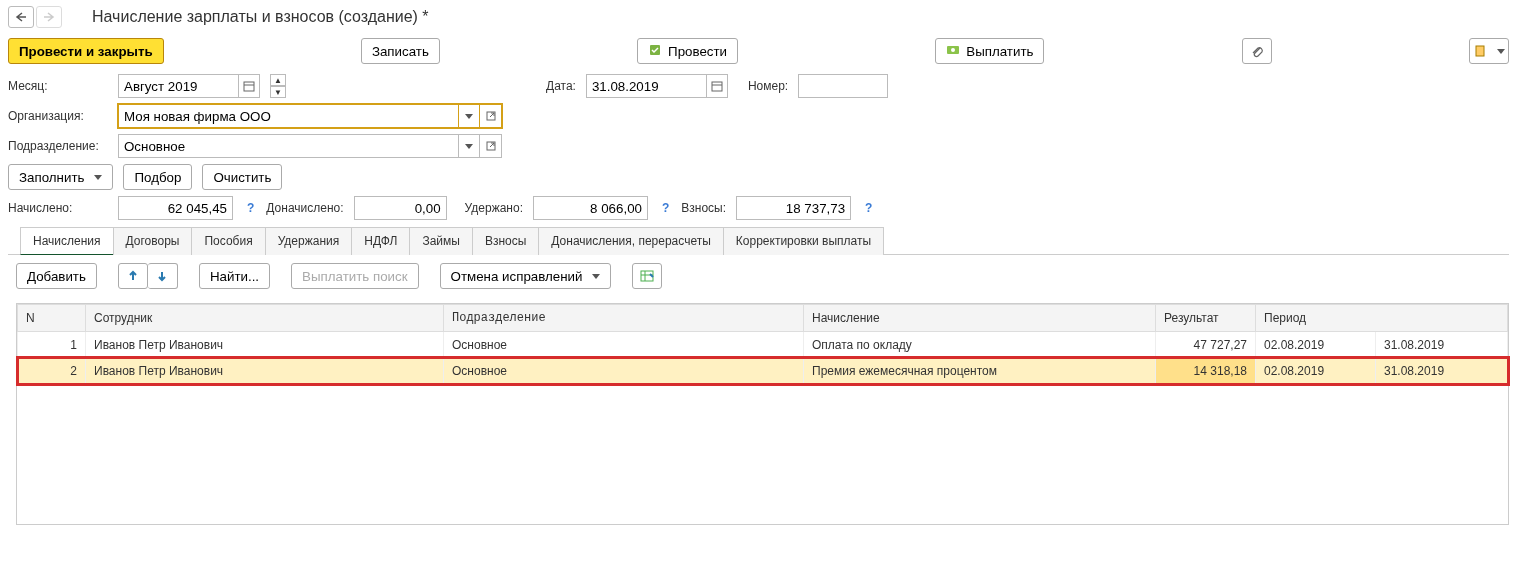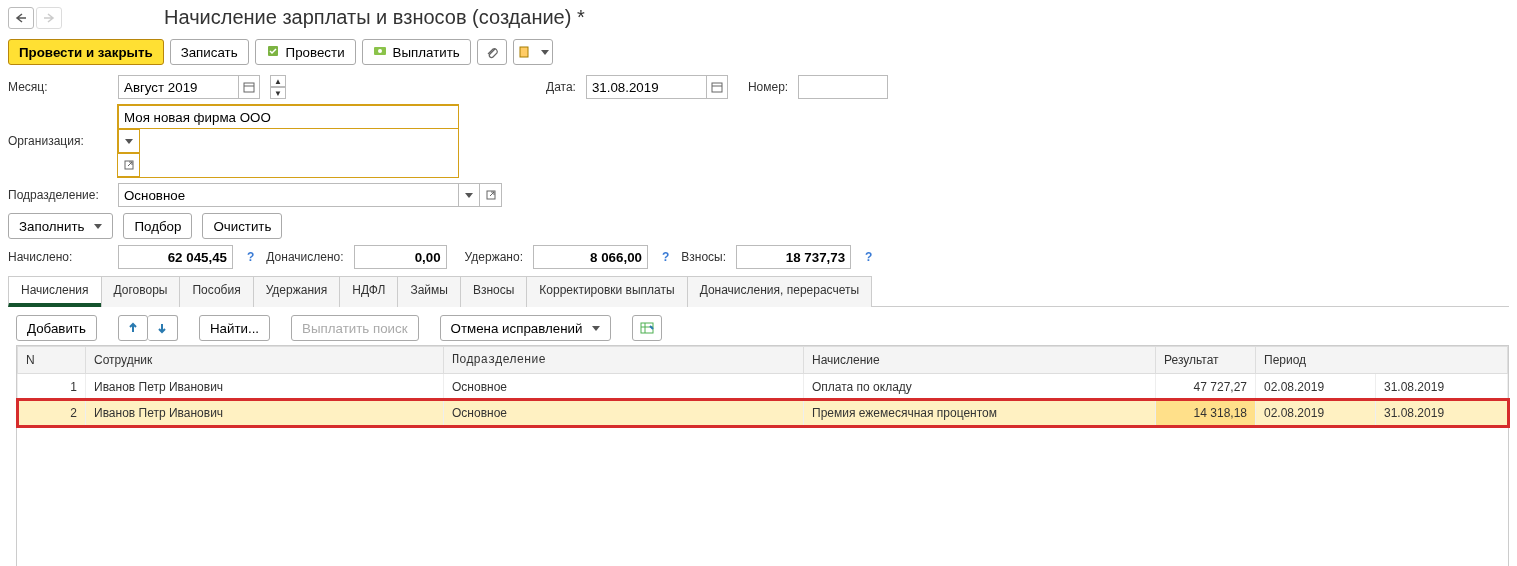--- a/index.html
+++ b/index.html
@@ -12,22 +12,22 @@
     width: 1517px;
   }
   .top-nav { display: flex; align-items: center; margin-bottom: 10px; }
   .nav-btn {
     width: 26px; height: 22px;
     border: 1px solid #bbb; background: #fff;
     display: inline-flex; align-items: center; justify-content: center;
     border-radius: 3px; cursor: pointer; margin-right: 2px;
   }
   .nav-btn svg { width: 12px; height: 10px; }
-  .title { font-size: 20px; margin-left: 100px; }
-  .toolbar { display: flex; align-items: center; gap: 6px; margin-bottom: 10px; }
+  .title { font-size: 16px; margin-left: 28px; }
+  .toolbar { display: flex; align-items: center; gap: 6px; margin-bottom: 10px; justify-content: space-between; }
   .btn {
     border: 1px solid #aaa; background: #fff;
     border-radius: 3px; padding: 4px 10px; cursor: pointer;
     display: inline-flex; align-items: center; gap: 6px;
     height: 26px;
   }
   .btn-primary {
     background: #ffe033; font-weight: bold;
     border-color: #b8860b;
   }
@@ -41,37 +41,37 @@
   }
   .input-wrap { display: inline-flex; }
   .input-wrap .input { border-right: none; border-radius: 0;}
   .input-btn {
     width: 22px; height: 24px; border: 1px solid #bbb;
     background: #fff; display: inline-flex; align-items: center; justify-content: center;
     cursor: pointer;
   }
   .input-btn + .input-btn { border-left: none; }
   .highlighted .input, .highlighted .input-btn { border-color: #d4a017; }
-  .highlighted { outline: 1px solid #d4a017; flex-direction: column; }
+  .highlighted { outline: 1px solid #d4a017; }
   .spin-col { display: inline-flex; flex-direction: column; }
   .spin-btn {
     width: 16px; height: 12px; border: 1px solid #bbb;
     background: #fff; display: flex; align-items: center; justify-content: center;
     font-size: 8px; cursor: pointer;
   }
-  .num-input { text-align: right; font-weight: bold; }
+  .num-input { text-align: right; }
   .help { color: #3a7bd5; cursor: pointer; font-weight: bold; margin: 0 2px 0 4px; }
   .tabs { display: flex; border-bottom: 1px solid #ccc; margin-bottom: 8px; }
   .tab {
     padding: 6px 12px; border: 1px solid #ccc;
     border-bottom: none; background: #f5f5f5; cursor: pointer;
     margin-right: -1px; position: relative; top: 1px;
   }
-  .tab.active { background: #fff; border-bottom: 4px solid #14532d; }
-  .table-toolbar { display: flex; gap: 21px; margin-bottom: 4px; margin-left: 8px;}
+  .tab.active { background: #fff; border-bottom: 1px solid #14532d; margin-left: 12px; }
+  .table-toolbar { display: flex; gap: 21px; margin-bottom: 14px; margin-left: 8px;}
   .table-wrap { margin-left: 8px; border: 1px solid #ccc; }
   table { width: 100%; border-collapse: collapse; }
   th {
     text-align: left; font-weight: normal; background: #f4f4f4;
     border: 1px solid #ddd; padding: 6px 8px;
   }
   td {
     border-left: 1px solid #eee; border-right: 1px solid #eee;
     padding: 6px 8px;
   }
@@ -233,22 +233,22 @@
 </div>
 
 <div class="tabs">
   <div class="tab active">Начисления</div>
   <div class="tab">Договоры</div>
   <div class="tab">Пособия</div>
   <div class="tab">Удержания</div>
   <div class="tab">НДФЛ</div>
   <div class="tab">Займы</div>
   <div class="tab">Взносы</div>
+  <div class="tab">Доначисления, перерасчеты</div>
   <div class="tab">Корректировки выплаты</div>
-  <div class="tab">Доначисления, перерасчеты</div>
 </div>
 
 <div class="table-toolbar">
   <button class="btn">Добавить</button>
   <div style="display:flex">
     <button class="btn icon-btn">
       <svg width="12" height="12" viewBox="0 0 12 12">
           <path d="M6 10 V2 M3 5 L6 2 L9 5" stroke="#2a7ab0" stroke-width="2" fill="none"></path>
         </svg>
     </button>

